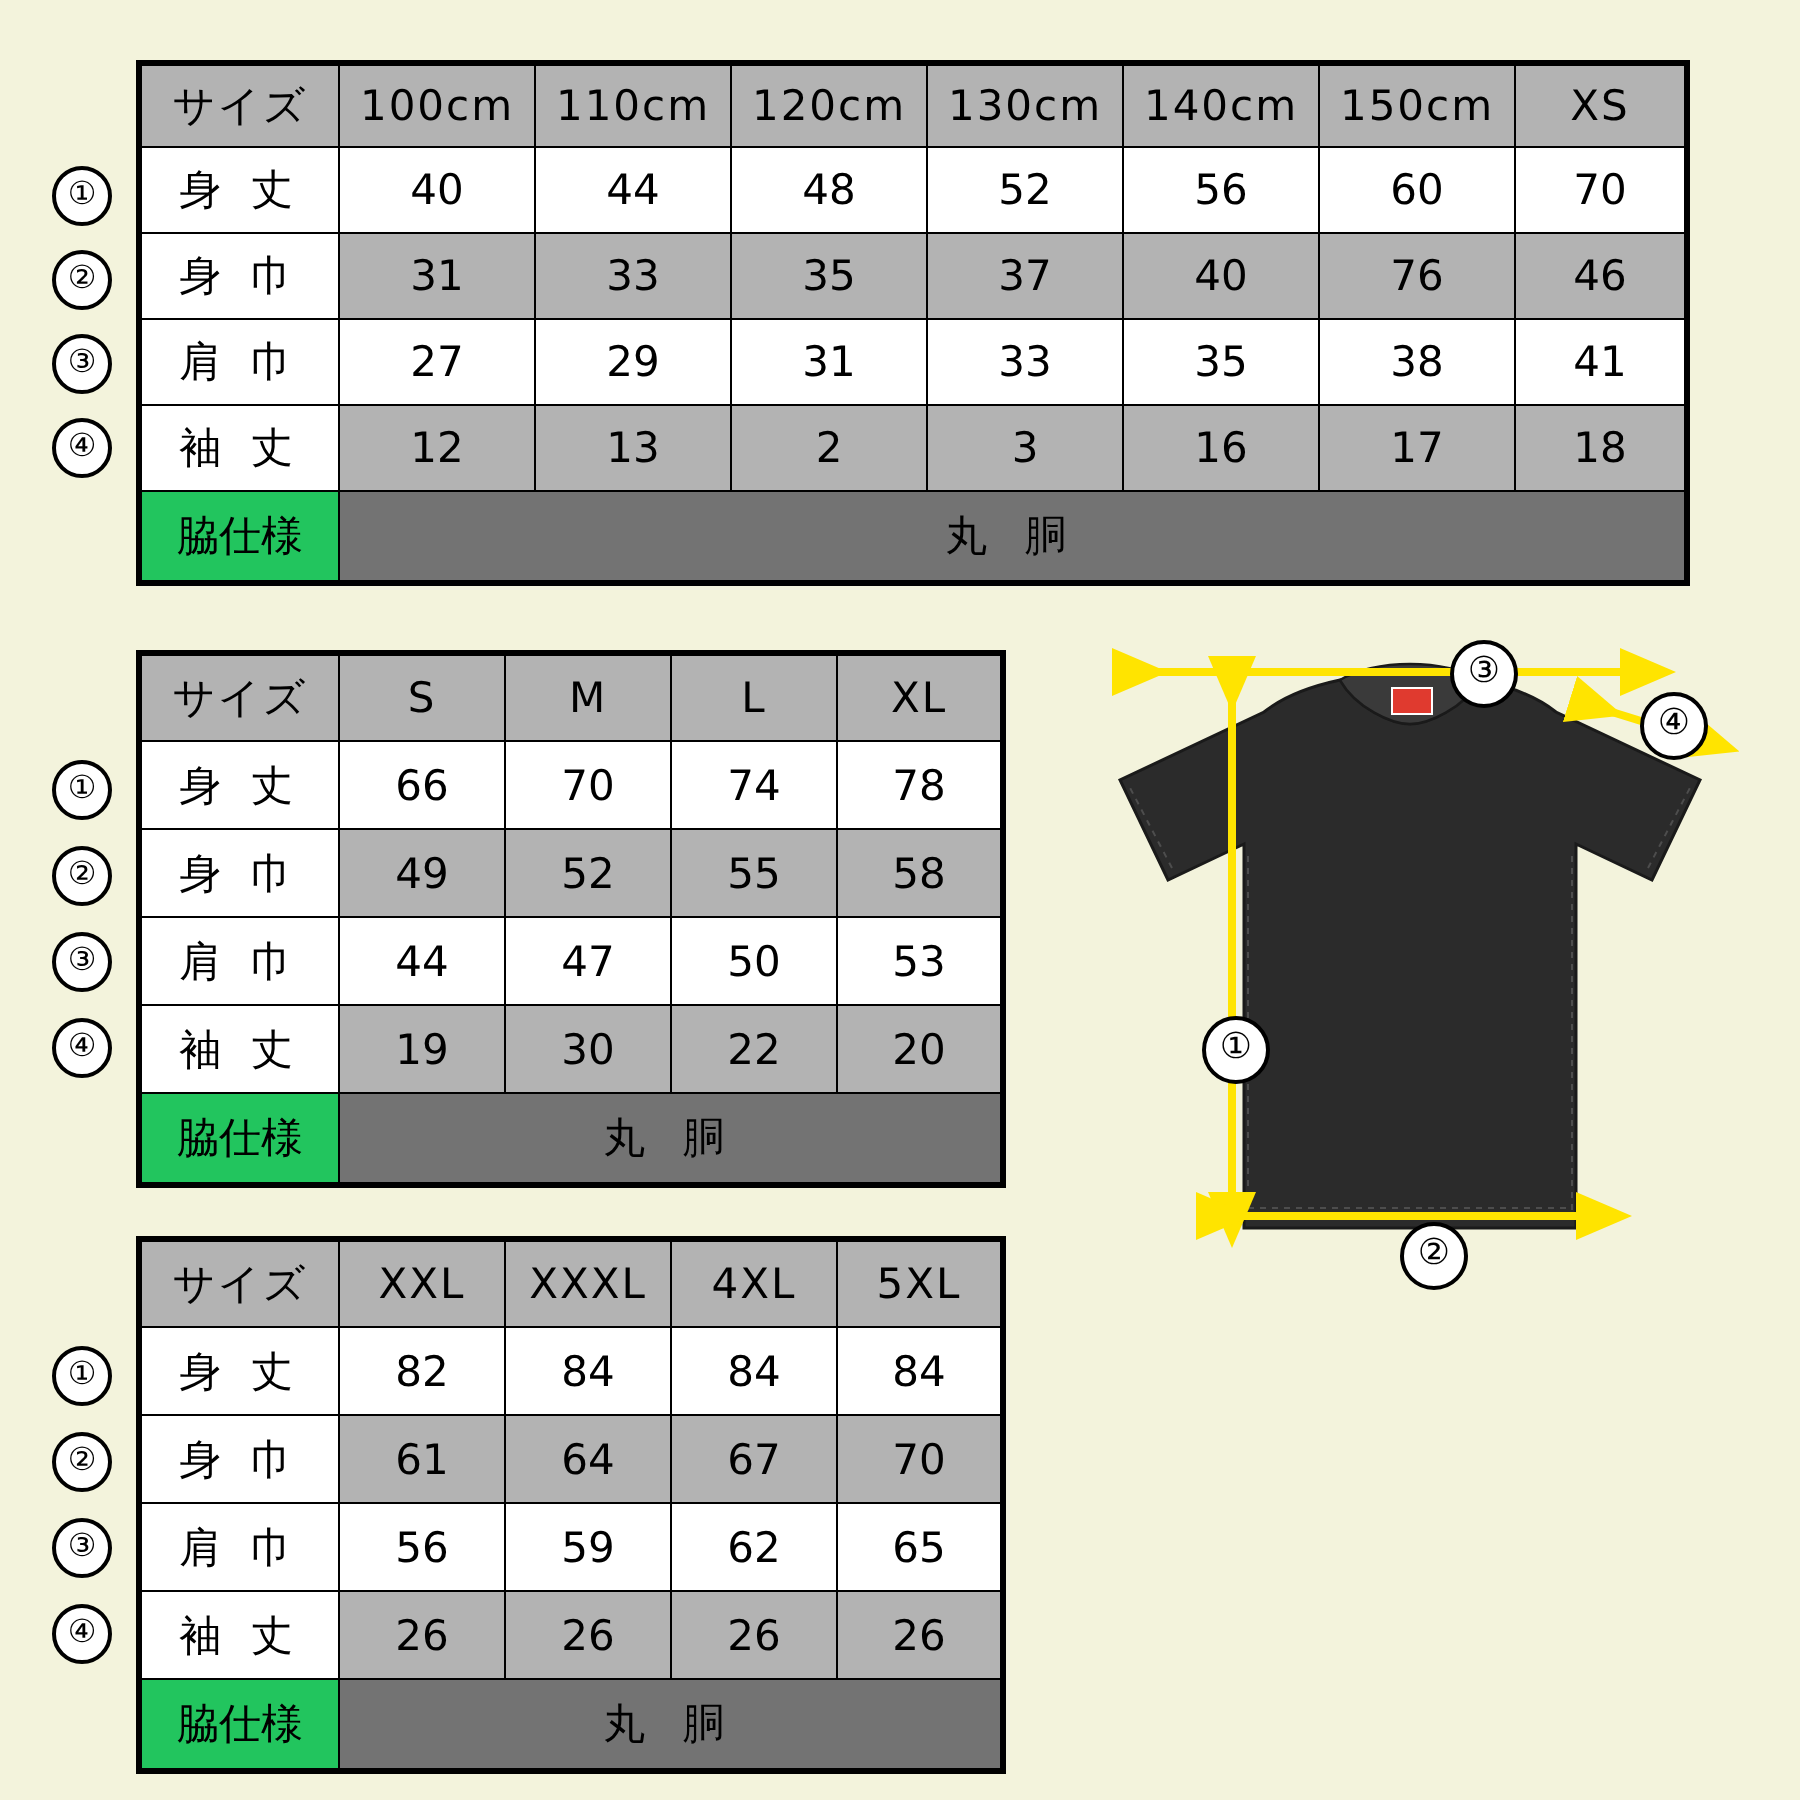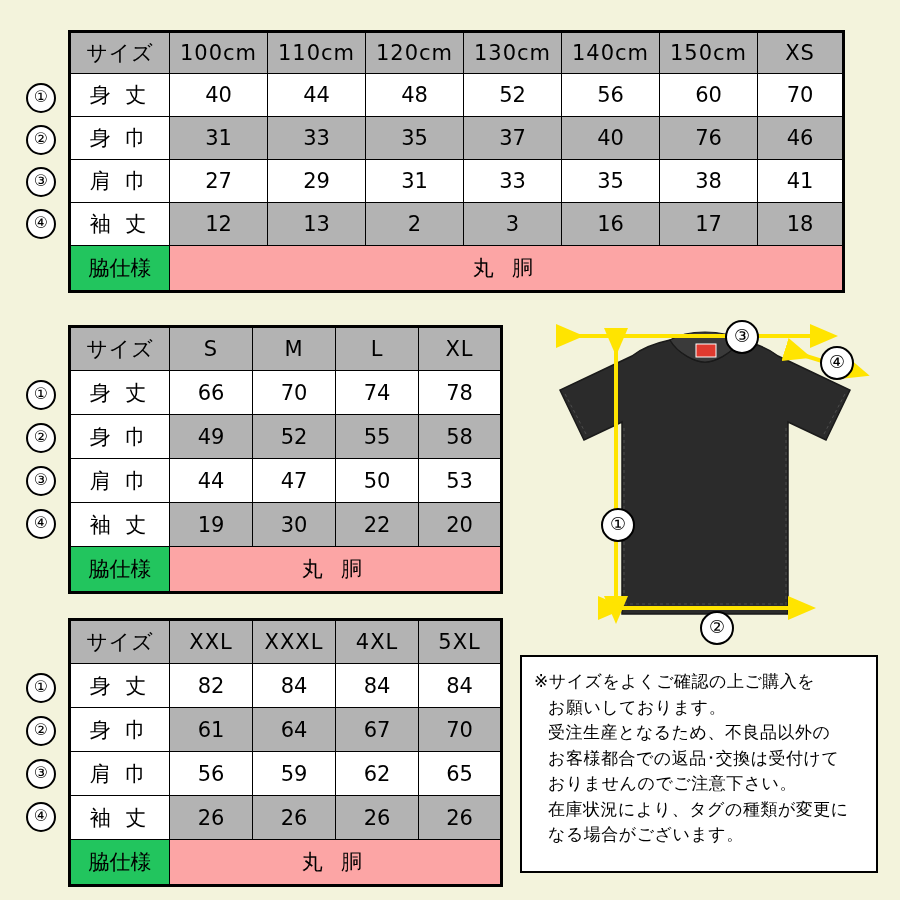--- a/index.html
+++ b/index.html
@@ -43,21 +43,21 @@
   }
   .row-label {
     background: #ffffff;
     font-size: 21px;
     letter-spacing: 4px;
     padding-left: 2px;
   }
   .val-white { background: #ffffff; font-size: 21px; }
   .val-gray  { background: #b3b3b3; font-size: 21px; }
   .waki-label { background:#22c55e; font-size: 21px; letter-spacing: 0px;}
-  .waki-val { background:#fca5a5; font-size: 21px; letter-spacing: 6px;}
+  .waki-val { background:#737373; font-size: 21px; letter-spacing: 6px;}
 
   
   .circle-num {
     position: absolute;
     width: 26px;
     height: 26px;
     border: 2px solid #000;
     border-radius: 50%;
     background: #fff;
     font-size: 16px;
@@ -350,23 +350,14 @@
 
       <line x1="100" y1="290" x2="290" y2="290" stroke="#ffe400" stroke-width="4" marker-start="url(#ah2)" marker-end="url(#ah)"></line>
     </svg>
 
     <div class="marker-circle" style="left:205px; top:2px;">③</div>
     <div class="marker-circle" style="left:300px; top:28px;">④</div>
     <div class="marker-circle" style="left:81px; top:190px;">①</div>
     <div class="marker-circle" style="left:180px; top:293px;">②</div>
   </div>
 
-  <div id="note-box">
-    <p>※サイズをよくご確認の上ご購入を</p>
-    <p class="indent">お願いしております。</p>
-    <p class="indent">受注生産となるため、不良品以外の</p>
-    <p class="indent">お客様都合での返品･交換は受付けて</p>
-    <p class="indent">おりませんのでご注意下さい。</p>
-    <p class="indent">在庫状況により、タグの種類が変更に</p>
-    <p class="indent">なる場合がございます。</p>
-  </div>
 
 </div>
 
 </body></html>

